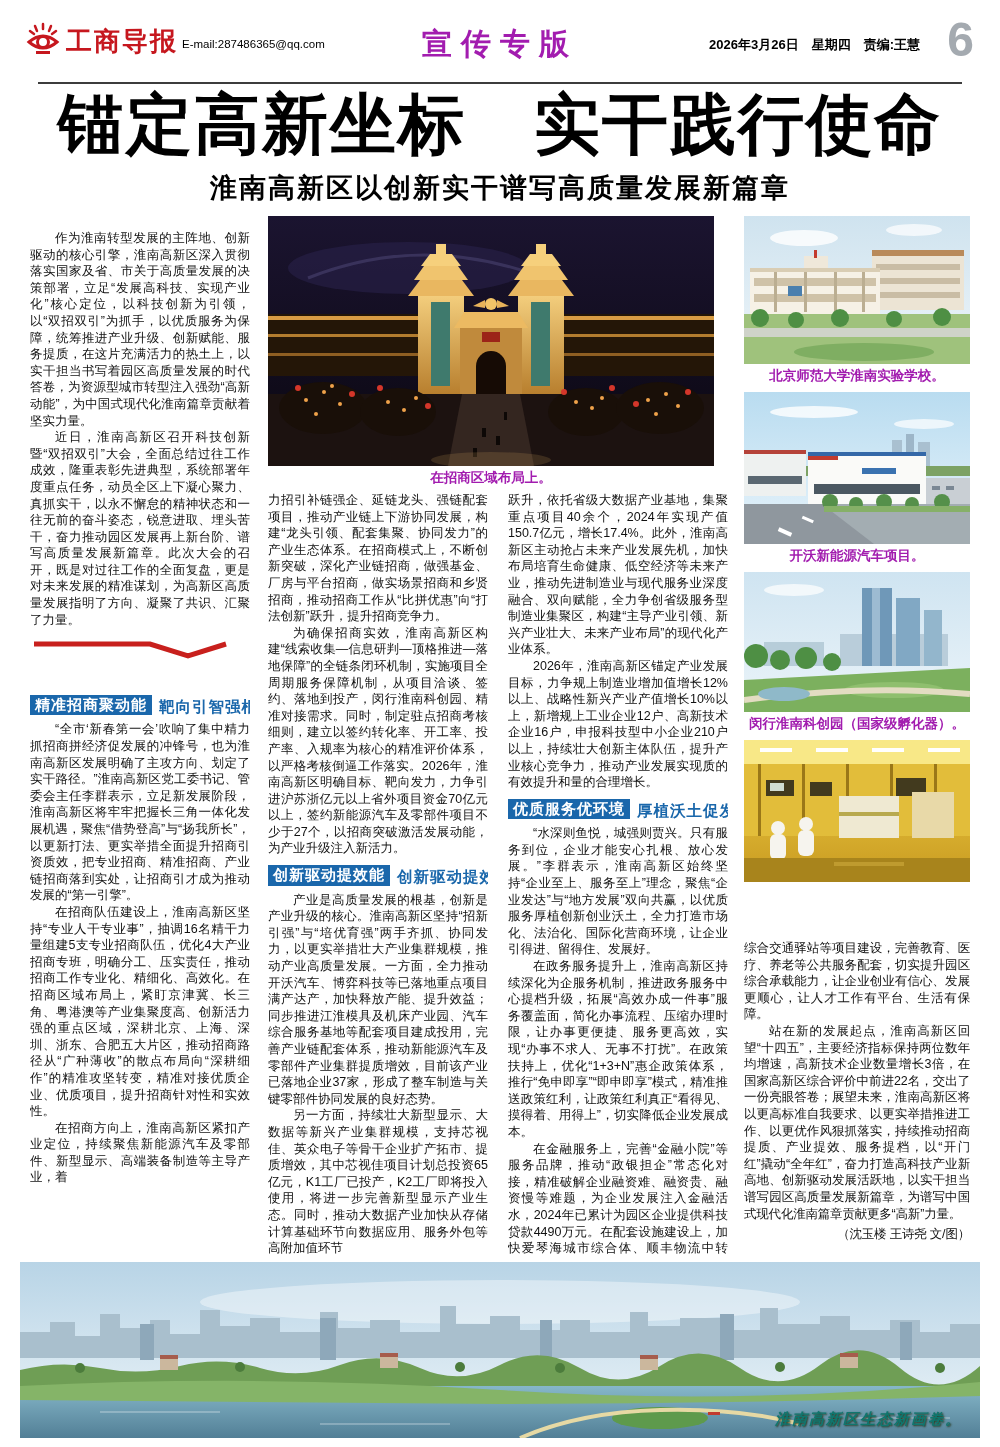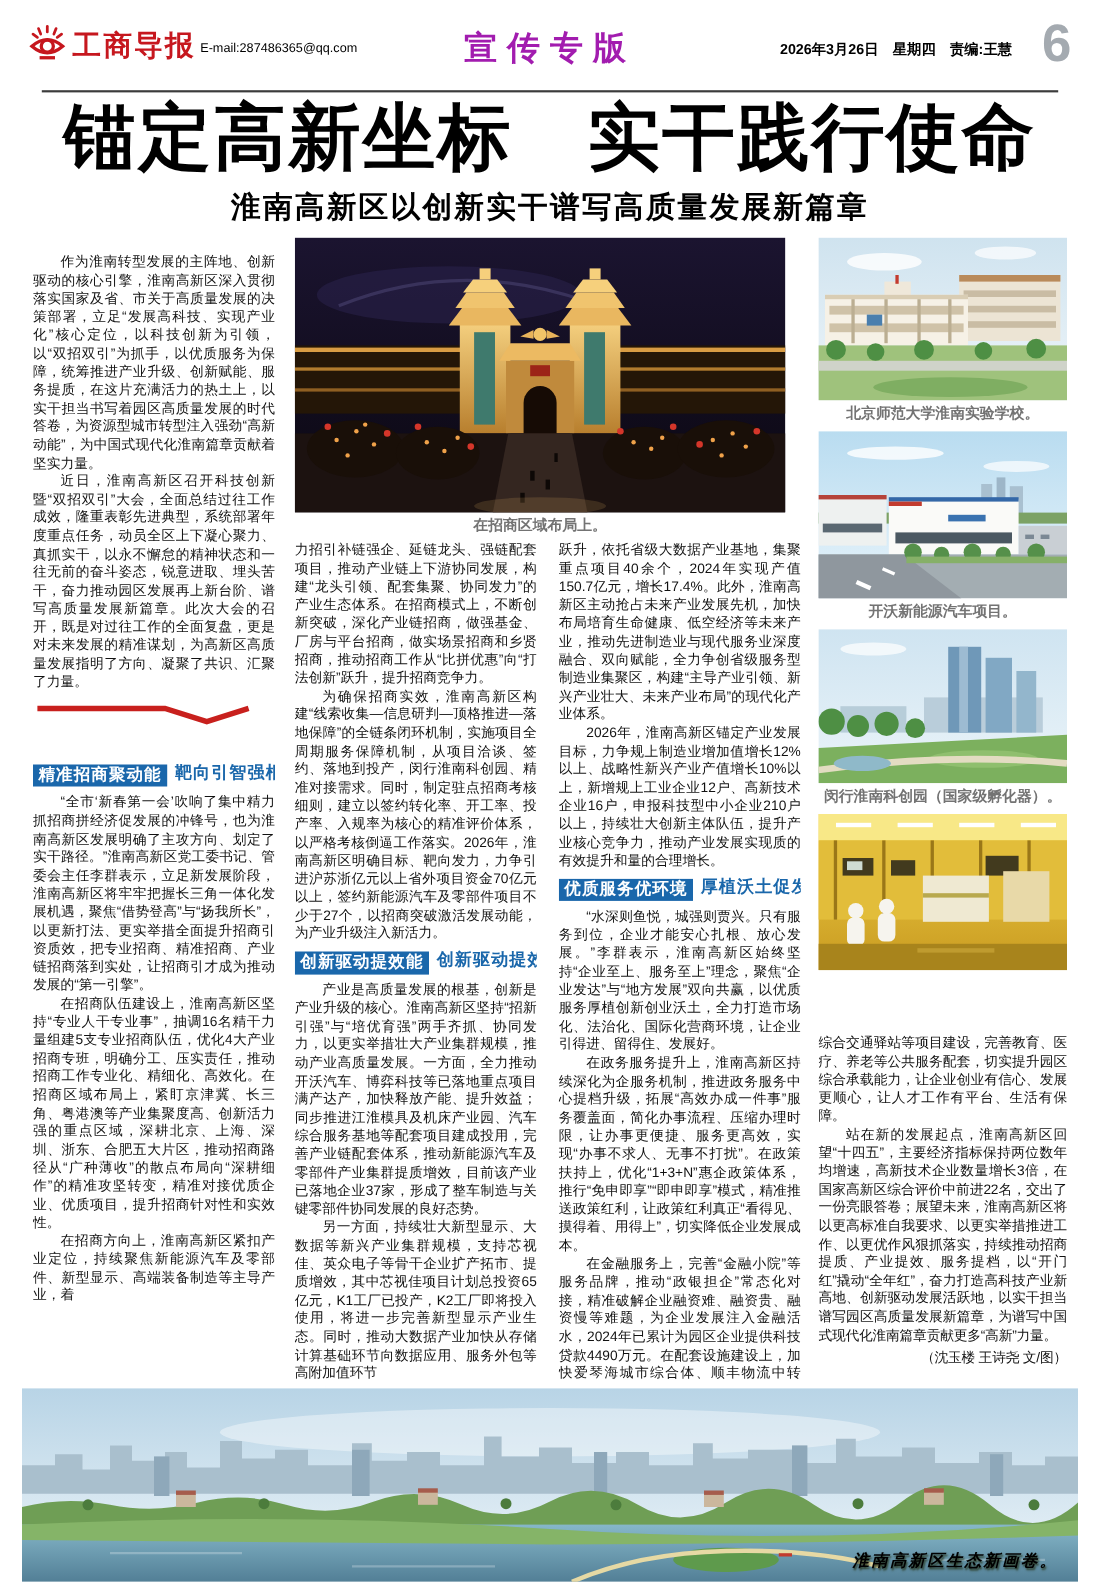--- a/index.html
+++ b/index.html
@@ -31,38 +31,38 @@
 
   
   .col{position:absolute;width:220px;font-size:12.5px;line-height:16.6px;text-align:justify;
        overflow:hidden;}
   #col1{left:30px;top:230px;height:1044px;}
   #col2{left:268px;top:492px;height:766px;}
   #col3{left:508px;top:492px;height:766px;}
   #col4{left:744px;top:940px;width:226px;height:318px;letter-spacing:-0.2px;}
   .para{margin:0;text-indent:2em;}
   .para.noindent{text-indent:0;}
-  .sec-head{margin:8px 0 6px;display:flex;align-items:flex-start;}
+  .sec-head{margin:8px 0 6px;display:flex;align-items:flex-end;}
   .sec-badge{background:#1a67ab;color:#fff;font-weight:bold;font-size:15px;
              padding:2px 5px;letter-spacing:1px;white-space:nowrap;}
   .sec-title{color:#1a67ab;font-weight:bold;font-size:15.5px;margin-left:7px;
              letter-spacing:1px;white-space:nowrap;}
   .red-divider{margin:12px 0 30px;}
   .byline{margin:4px 0 0;text-align:right;}
 
   
   .photo svg{display:block;}
   .caption{font-family:"Liberation Serif",serif;font-weight:bold;font-size:13.5px;
-           line-height:17px;text-align:center;margin-top:3px;color:#737373;}
+           line-height:17px;text-align:center;margin-top:3px;color:#a21caf;}
   .photo-center{position:absolute;left:268px;top:216px;width:446px;}
   .right-rail{position:absolute;left:744px;top:216px;width:226px;}
   .rail-item{margin-bottom:8px;}
   .panorama{position:absolute;left:20px;top:1262px;width:960px;height:176px;}
   .pan-caption{position:absolute;right:18px;bottom:9px;font-family:"Liberation Serif",serif;
-               font-weight:bold;font-style:italic;font-size:15px;color:#000000;
+               font-weight:bold;font-style:italic;font-size:15px;color:#0f766e;
                text-shadow:1px 1px 2px #27361c;letter-spacing:2px;}
 </style>
 </head>
 <body>
 
 <div class="page">
 
   <div class="masthead">
     <div class="logo">
       <span class="logo-icon">

